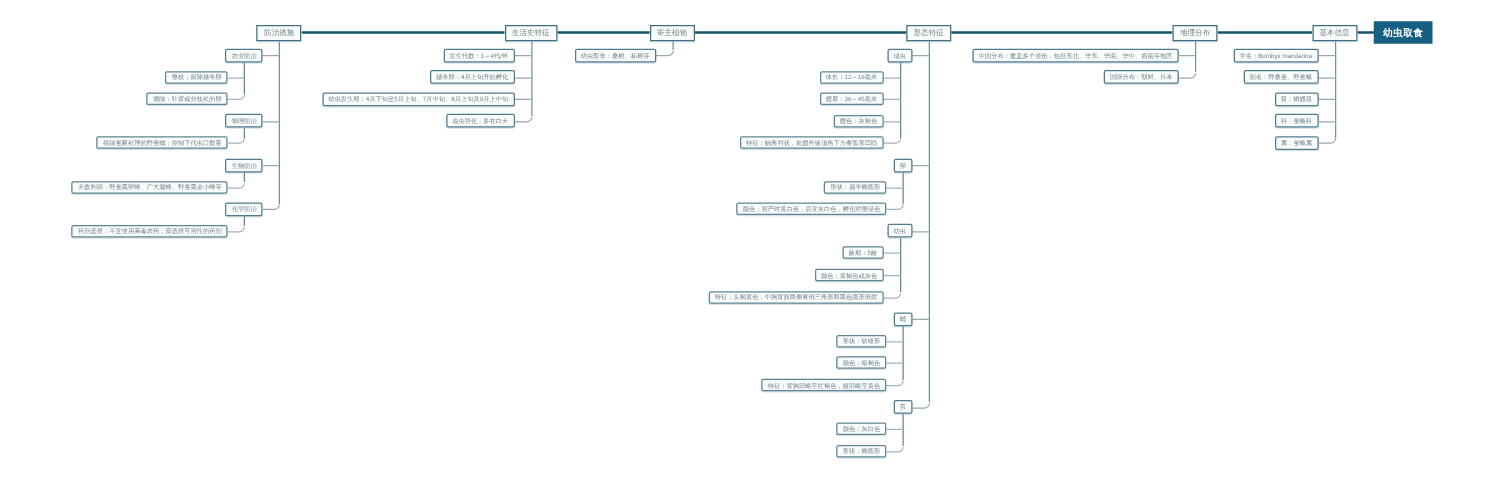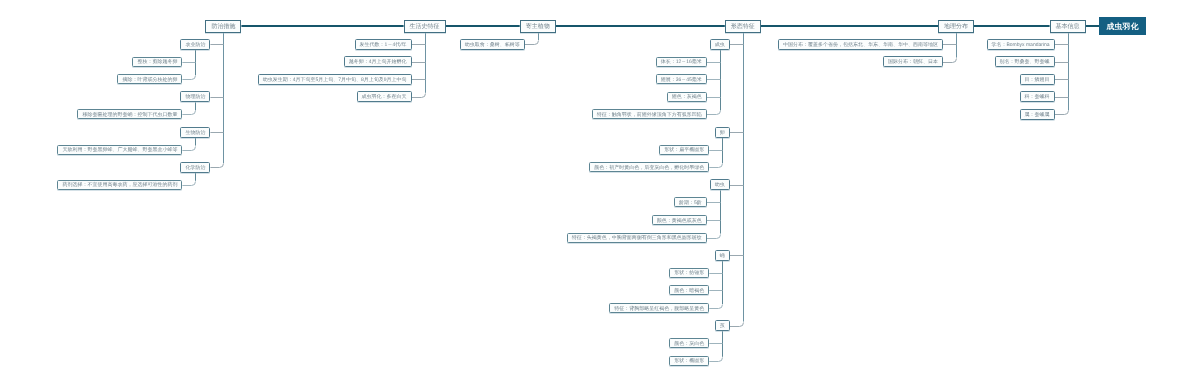--- a/index.html
+++ b/index.html
@@ -73,21 +73,21 @@
 <path d="M 195.50 102.30 L 195.50 110.40" stroke="#5f8795" stroke-width="1.00" fill="none" stroke-linecap="butt"></path>
 <path d="M 195.50 110.50 A 4.00 4.00 0 0 1 191.50 114.50 L 182.40 114.50" stroke="#9fb4bd" stroke-width="1.00" fill="none" stroke-linecap="butt"></path>
 <path d="M 223.50 132.50 L 210.40 132.50" stroke="#9aa8b0" stroke-width="1.00" fill="none" stroke-linecap="butt"></path>
 <path d="M 195.50 137.50 L 195.50 145.60" stroke="#5f8795" stroke-width="1.00" fill="none" stroke-linecap="butt"></path>
 <path d="M 195.50 146.50 A 4.00 4.00 0 0 1 191.50 150.50 L 182.40 150.50" stroke="#9fb4bd" stroke-width="1.00" fill="none" stroke-linecap="butt"></path>
 <path d="M 223.50 163.50 A 4.00 4.00 0 0 1 219.50 167.50 L 210.40 167.50" stroke="#9aa8b0" stroke-width="1.00" fill="none" stroke-linecap="butt"></path>
 <path d="M 195.50 172.70 L 195.50 180.80" stroke="#5f8795" stroke-width="1.00" fill="none" stroke-linecap="butt"></path>
 <path d="M 195.50 181.50 A 4.00 4.00 0 0 1 191.50 185.50 L 182.40 185.50" stroke="#9fb4bd" stroke-width="1.00" fill="none" stroke-linecap="butt"></path>
 </svg>
 <div class="node root" style="left:1099.20px;top:17.00px;width:46.80px;height:18.00px;font-size:7.8px;">
-      <span>成虫羽化</span>
+      <span>幼虫取食</span>
     </div>
 <div class="node lv1" style="left:1049.60px;top:19.50px;width:36.00px;height:13.00px;border:1px solid #416f82;border-radius:0.0px;font-size:6.0px;box-shadow:0 1px 0 rgba(150,180,195,0.40);">
       <span>基本信息</span>
     </div>
 <div class="node lv2" style="left:986.50px;top:38.50px;width:68.10px;height:11.00px;border:1px solid #517b8d;border-radius:1.6px;font-size:5.0px;box-shadow:0 1px 0 rgba(150,180,195,0.40);">
       <span>学名：Bombyx mandarina</span>
     </div>
 <div class="node lv2" style="left:994.60px;top:56.10px;width:60.00px;height:11.00px;border:1px solid #517b8d;border-radius:1.6px;font-size:5.0px;box-shadow:0 1px 0 rgba(150,180,195,0.40);">
       <span>别名：野桑蚕、野蚕蛾</span>
     </div>

